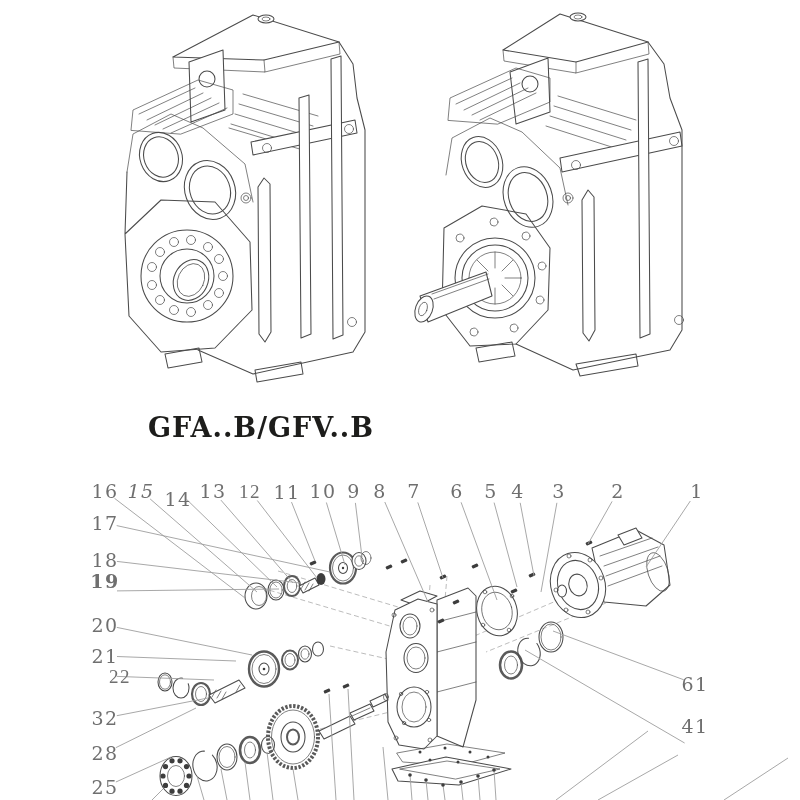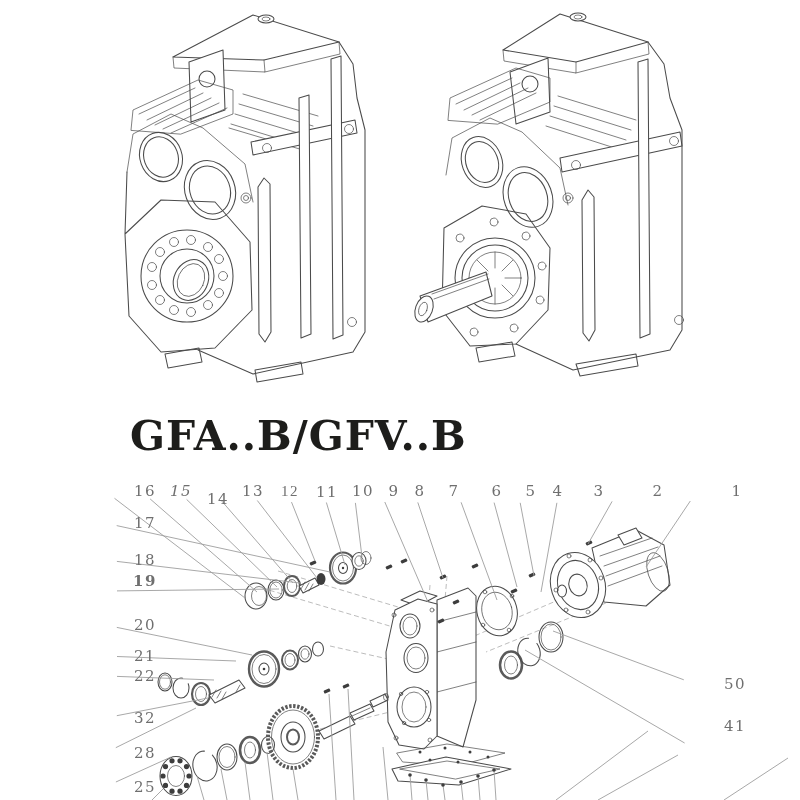--- a/index.html
+++ b/index.html
@@ -3,26 +3,26 @@
 <meta charset="utf-8">
 <style>
   :root{
     --background:#ffffff; --ink:#4b4b4b; --inkdark:#3d3d3d;
     --leader:#9e9e9e; --number:#6f6f6f; --label:#1d1d1b;
   }
   html,body{margin:0;padding:0;background:var(--background);}
   .stage{position:relative;width:800px;height:800px;background:var(--background);overflow:hidden;
          font-family:"DejaVu Serif","Liberation Serif",serif;}
   .stage svg{position:absolute;left:0;top:0;}
-  .model-label{position:absolute;font-weight:700;font-size:41px;letter-spacing:1px;
+  .model-label{position:absolute;font-weight:700;font-size:27px;letter-spacing:1px;
                color:var(--label);text-align:center;white-space:nowrap;}
   #label-left{left:130px;top:412px;width:262px;}
   #label-right{left:470px;top:412px;width:150px;}
-  .callout{position:absolute;transform:translate(-50%,-50%);font-size:15px;letter-spacing:1.5px;
-           color:var(--number);line-height:1;margin-left:40px;}
+  .callout{position:absolute;transform:translate(-50%,-50%);font-size:19px;letter-spacing:1.5px;
+           color:var(--number);line-height:1;}
   
   .s{stroke:var(--ink);fill:none;stroke-width:1.05;stroke-linejoin:round;stroke-linecap:round;}
   .sw{stroke:var(--ink);fill:#ffffff;stroke-width:1.05;stroke-linejoin:round;}
   .thin{stroke-width:.7;}
   .rim{stroke:#5a5a5a;fill:none;}
   .dash{stroke:#ababab;fill:none;stroke-width:.8;stroke-dasharray:5 3;}
   .ldr{stroke:var(--leader);fill:none;stroke-width:.9;}
   .dk{fill:var(--inkdark);stroke:none;}
 </style>
 </head>
@@ -361,19 +361,19 @@
     <span class="callout" style="left: 250px; top: 491px; font-family: Liberation Serif, serif;">12</span>
     <span class="callout" style="left: 213px; top: 491px;">13</span>
     <span class="callout" style="left: 178px; top: 499px;">14</span>
     <span class="callout" style="left: 141px; top: 491px; font-style: italic;">15</span>
     <span class="callout" style="left: 105px; top: 491px;">16</span>
     <span class="callout" style="left: 105px; top: 523px;">17</span>
     <span class="callout" style="left: 105px; top: 560px;">18</span>
     <span class="callout" style="left: 105px; top: 581px; font-weight: bold;">19</span>
     <span class="callout" style="left: 105px; top: 625px;">20</span>
     <span class="callout" style="left: 105px; top: 656px;">21</span>
-    <span class="callout" style="left: 105px; top: 676px;">22</span>
+    <span class="callout" style="left: 120px; top: 676px; font-family: Liberation Serif, serif;">22</span>
     <span class="callout" style="left: 105px; top: 718px;">32</span>
     <span class="callout" style="left: 105px; top: 753px;">28</span>
     <span class="callout" style="left: 105px; top: 787px;">25</span>
-    <span class="callout" style="left: 695px; top: 684px;">50</span>
+    <span class="callout" style="left: 695px; top: 684px;">61</span>
     <span class="callout" style="left: 695px; top: 726px;">41</span>
   </div>
 
 </body></html>

